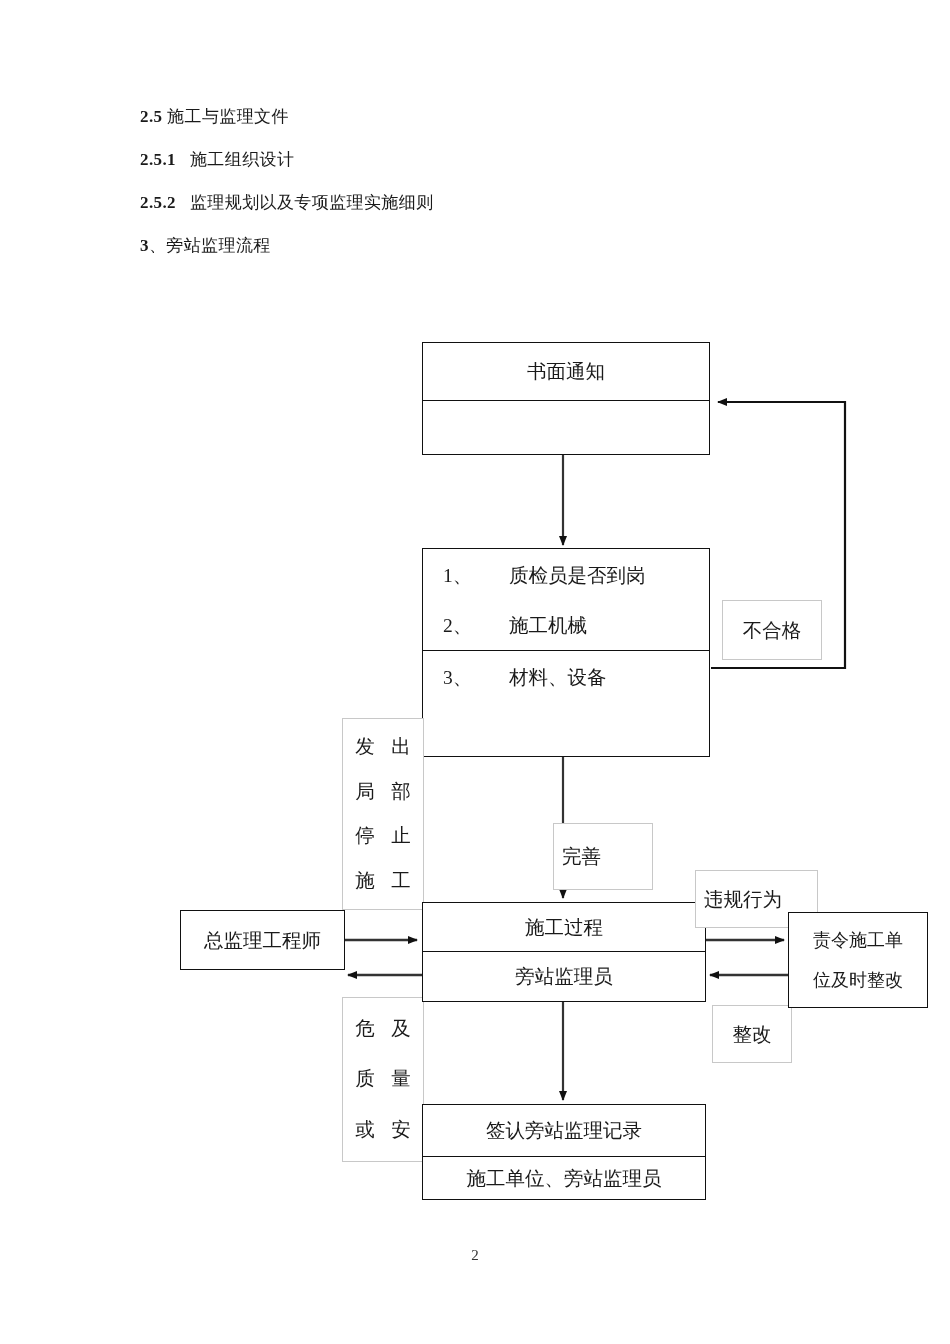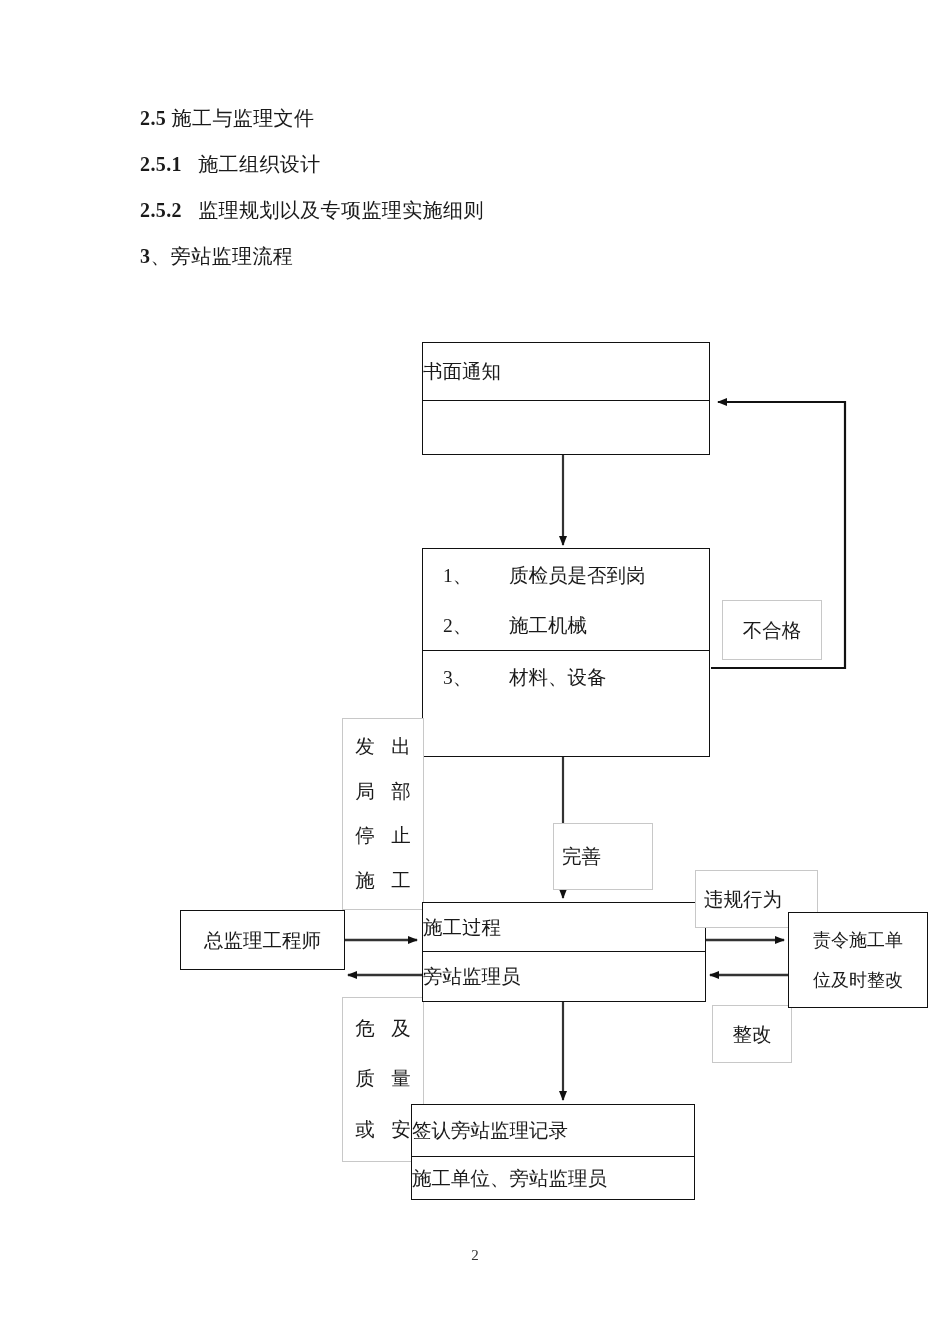--- a/index.html
+++ b/index.html
@@ -17,21 +17,21 @@
   }
 
   
   .doc-text {
     position: absolute;
     left: 140px;
     top: 108px;
     width: 680px;
   }
   .para {
-    font-size: 20px;
+    font-size: 17px;
     line-height: 1.0;
     margin: 0 0 26px 0;
     white-space: pre;
     letter-spacing: 0.4px;
   }
   .para .num-bold {
     font-weight: bold;
     font-family: "Liberation Serif", serif;
   }
   .para .num {
@@ -59,20 +59,21 @@
     border: 1.6px solid #111111;
   }
   
   .box-light {
     border: 1px solid #c8c8c8;
   }
 
   .row {
     display: flex;
     align-items: center;
+    justify-content: center;
     box-sizing: border-box;
     width: 100%;
     font-size: 19.5px;
     white-space: nowrap;
   }
   .row.divider-below {
     border-bottom: 1.6px solid #111111;
   }
   .row.left-pad {
     justify-content: flex-start;
@@ -253,21 +254,21 @@
     <div class="label-text">整改</div>
   </div>
 
   <div class="node box-strong" style="left:788px; top:912px; width:140px; height:96px;">
     <div class="two-line">
       <span>责令施工单</span>
       <span>位及时整改</span>
     </div>
   </div>
 
-  <div class="node box-strong" style="left:411px; top:1104px; width:284px; height:96px;">
+  <div class="node box-strong" style="left:422px; top:1104px; width:284px; height:96px;">
     <div class="row divider-below" style="height:52px;">
       <span>签认旁站监理记录</span>
     </div>
     <div class="row" style="height:42px;">
       <span>施工单位、旁站监理员</span>
     </div>
   </div>
 
 </div>
 

